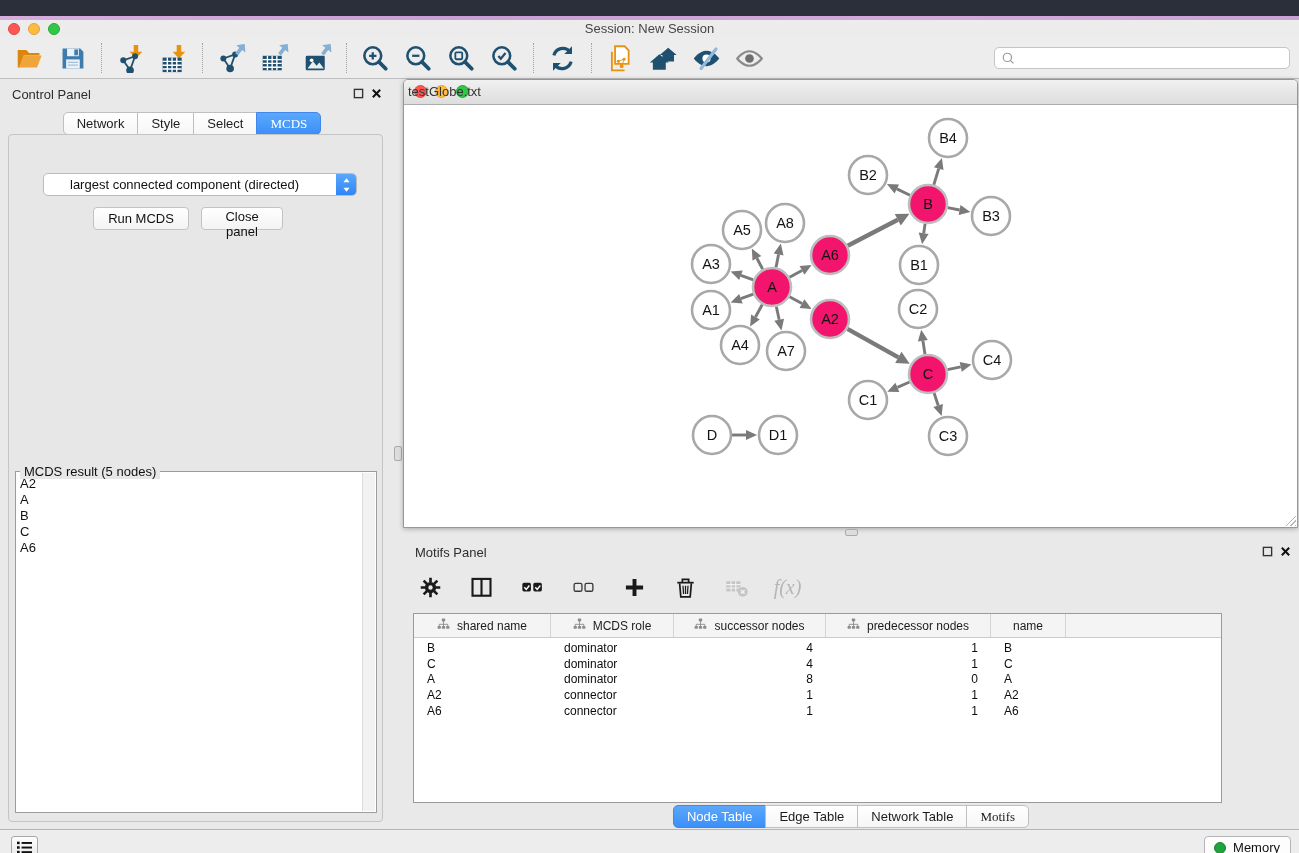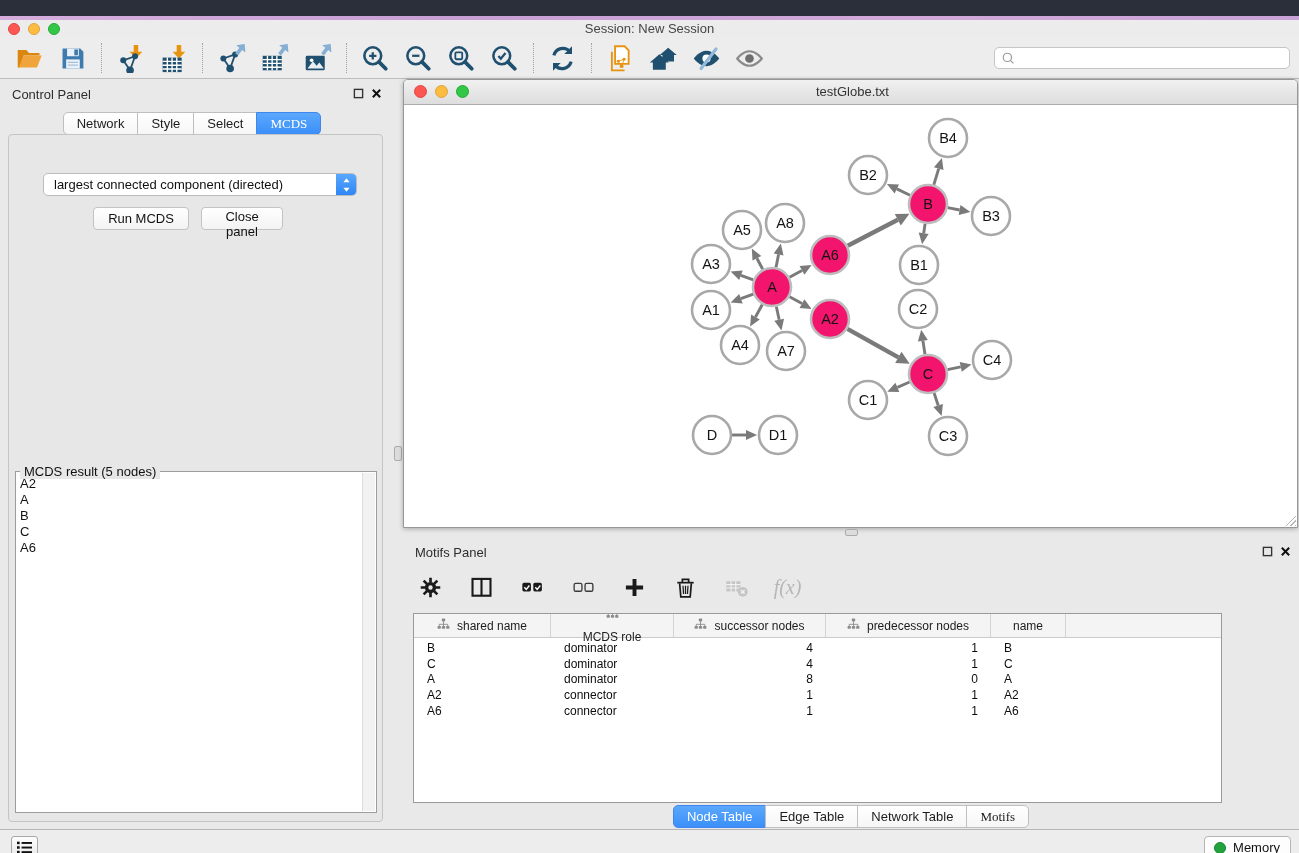--- a/index.html
+++ b/index.html
@@ -43,21 +43,21 @@
            border:1px solid #BFBFBF;margin-left:-1px;font-size:13px;color:#1c1c1c;cursor:default;}
   .seg-tab:first-child{border-radius:5px 0 0 5px;margin-left:0;}
   .seg-tab:last-child{border-radius:0 5px 5px 0;font-family:Liberation Serif, serif;}
   .seg-tab.active{background:linear-gradient(#5BA8FC,#3B8FF8);border-color:#3F86EE;color:#fff;}
   #cp-content{position:absolute;left:8px;right:7px;top:55px;height:688px;background:#E7E7E7;
               border:1px solid #C4C4C4;border-radius:4px;box-sizing:border-box;}
   #opt-label{position:absolute;left:0;right:0;top:14px;text-align:center;font-size:13px;color:#111;}
   #criterion-select{position:absolute;left:34px;top:38px;width:314px;height:23px;background:#fff;
                     border:1px solid #BCBCBC;border-radius:5px;box-sizing:border-box;display:flex;
                     align-items:center;cursor:default;}
-  #criterion-select .val{flex:1;padding-left:10px;font-size:13px;color:#111;white-space:nowrap;overflow:hidden;}
+  #criterion-select .val{flex:1;padding-left:26px;font-size:13px;color:#111;white-space:nowrap;overflow:hidden;}
   #criterion-select .stepper{width:20px;height:21px;background:linear-gradient(#59A7FD,#2F86F6);
                     border-radius:0 4px 4px 0;display:flex;align-items:center;justify-content:center;}
   .cp-btn{position:absolute;top:72px;height:23px;background:linear-gradient(#FFFFFF,#F3F3F3);
           border:1px solid #C3C3C3;border-radius:4px;font:13px "Liberation Sans",sans-serif;color:#111;cursor:default;}
   #run-btn{left:84px;width:96px;}
   #close-btn{left:192px;width:82px;}
   #mcds-fieldset{position:absolute;left:6px;top:336px;width:362px;height:342px;background:#fff;
                  border:1px solid #9D9D9D;box-sizing:border-box;}
   #mcds-legend{position:absolute;left:4px;top:-8px;background:#E7E7E7;padding:0 4px;font-size:13px;color:#111;}
   #mcds-list{position:absolute;left:0;top:4px;right:13px;bottom:0;overflow:hidden;}
@@ -70,21 +70,21 @@
   #h-handle{left:845px;top:513px;width:13px;height:7px;}
 
   
   #net-window{position:absolute;left:403px;top:63px;width:895px;height:449px;background:#fff;
               border:1px solid #979797;border-radius:5px 5px 0 0;box-sizing:border-box;
               box-shadow:0 1px 5px rgba(0,0,0,.28);}
   #net-titlebar{position:absolute;left:0;right:0;top:0;height:24px;border-radius:4px 4px 0 0;
                 background:linear-gradient(#F1F1F1,#DDDDDD);border-bottom:1px solid #ACACAC;}
   #net-titlebar .lights{left:10px;top:5px;}
   #net-titlebar .light{width:13px;height:13px;}
-  #net-titlebar .title{position:absolute;left:4px;right:0;top:4px;text-align:center;font-size:13px;color:#333;}
+  #net-titlebar .title{position:absolute;left:4px;right:0;top:4px;font-size:13px;color:#333;}
   #net-canvas{position:absolute;left:0;right:0;top:25px;bottom:0;background:#fff;}
   #graph{position:absolute;left:0;top:0;}
   #resize-grip{position:absolute;right:1px;bottom:1px;width:13px;height:13px;
                background:repeating-linear-gradient(135deg,transparent 0 2px,#B5B5B5 2px 3px);
                clip-path:polygon(100% 0,100% 100%,0 100%);}
 
   
   #table-panel{position:absolute;left:403px;top:521px;width:896px;height:292px;background:#E9E9E9;}
   #tp-toolbar{position:absolute;left:14px;top:29px;height:43px;display:flex;align-items:center;gap:24px;}
   .tp-btn{width:27px;height:28px;display:flex;align-items:center;justify-content:center;background:none;border:none;padding:0;}
@@ -564,21 +564,21 @@
                 <g fill="#8C8C8C">
                   <rect x="5.2" y="0.6" width="3.6" height="3.1" rx="0.8"></rect>
                   <rect x="0.6" y="8.6" width="3.6" height="3.1" rx="0.8"></rect>
                   <rect x="5.2" y="8.6" width="3.6" height="3.1" rx="0.8"></rect>
                   <rect x="9.8" y="8.6" width="3.6" height="3.1" rx="0.8"></rect>
                 </g>
                 <path d="M7 3.7v2.6M2.4 8.6V6.8h9.2v1.8M7 6.3v2.3" stroke="#8C8C8C" stroke-width="1" fill="none"></path>
               </svg></span>
             <span>shared name</span>
           </span>
-          <span class="th" style="width: 123px; flex-direction: column;">
+          <span class="th" style="width: 123px;">
             <span><svg viewBox="0 0 14 14">
                 <g fill="#8C8C8C">
                   <rect x="5.2" y="0.6" width="3.6" height="3.1" rx="0.8"></rect>
                   <rect x="0.6" y="8.6" width="3.6" height="3.1" rx="0.8"></rect>
                   <rect x="5.2" y="8.6" width="3.6" height="3.1" rx="0.8"></rect>
                   <rect x="9.8" y="8.6" width="3.6" height="3.1" rx="0.8"></rect>
                 </g>
                 <path d="M7 3.7v2.6M2.4 8.6V6.8h9.2v1.8M7 6.3v2.3" stroke="#8C8C8C" stroke-width="1" fill="none"></path>
               </svg></span>
             <span>MCDS role</span>

